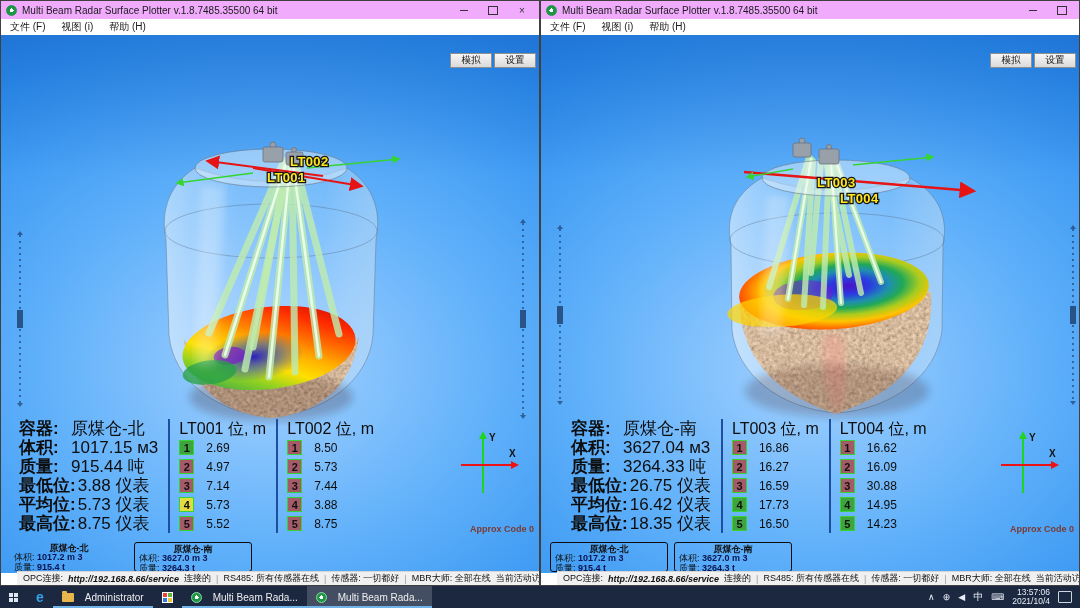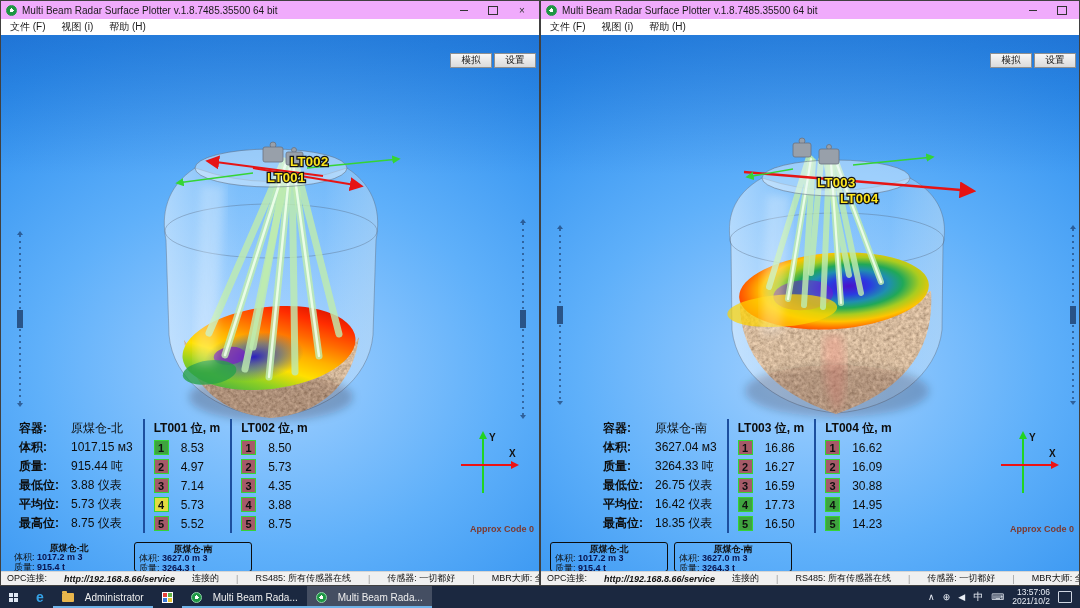--- a/index.html
+++ b/index.html
@@ -31,45 +31,45 @@
           font-size:9.5px;color:#111;display:flex;align-items:center;justify-content:center;margin-left:2px;}
   
   .dim{position:absolute;width:8px;display:flex;flex-direction:column;align-items:center;}
   .dim::before,.dim::after{content:"";border:3px solid transparent;}
   .dim::before{border-bottom:4px solid rgba(15,35,75,.55);border-top:none;}
   .dim::after{border-top:4px solid rgba(15,35,75,.55);border-bottom:none;}
   .dim .dash{flex:1;width:2px;background:repeating-linear-gradient(to bottom,rgba(15,35,75,.5) 0 2px,transparent 2px 6px);}
   .dim .dim-label{width:6px;height:18px;margin:1px 0;background:rgba(10,25,60,.6);}
   
   .info{position:absolute;top:384px;display:flex;align-items:flex-start;color:#0d0d0d;}
-  .win.left .info{left:18px;} .win.right .info{left:30px;margin-left:32px;}
-  .irow{height:19px;line-height:19px;font-size:12px;white-space:nowrap;}
+  .win.left .info{left:18px;} .win.right .info{left:30px;}
+  .irow{height:19px;line-height:19px;font-size:17px;white-space:nowrap;}
   .ilab{font-weight:bold;display:inline-block;min-width:50px;}
   .ival{padding-left:2px;}
   .sensor-col{border-left:2px solid #1d4f9e;margin-left:10px;padding-left:9px;}
-  .sc-head{height:19px;line-height:19px;font-size:12px;font-weight:bold;white-space:nowrap;}
+  .sc-head{height:19px;line-height:19px;font-size:16px;font-weight:normal;white-space:nowrap;}
   .srow{height:19px;display:flex;align-items:center;gap:12px;}
   .sq{width:15px;height:15px;box-sizing:border-box;border:1px solid #35d435;display:flex;align-items:center;
       justify-content:center;font-size:11px;font-weight:bold;color:#101010;}
   .c-green{background:#3fa33f;} .c-red{background:#a55a68;} .c-yellow{background:#e2dc40;}
   .sval{font-size:12px;}
   
   .axis{position:absolute;top:392px;right:14px;}
   .axis text{font:bold 10px "Liberation Sans",sans-serif;fill:#111;}
   .approx{position:absolute;top:489px;right:5px;font-size:9px;font-weight:bold;color:#7c3a30;}
   
   .tabs{position:absolute;left:9px;top:507px;display:flex;gap:6px;}
   .tab{width:118px;height:30px;box-sizing:border-box;padding:1px 4px 0;font-size:9px;color:#111;}
   .tab.bordered{border:1px solid #0c0c0c;border-radius:3px;}
   .tab-title{text-align:center;font-weight:bold;line-height:10px;}
   .tab-row{line-height:9.5px;white-space:nowrap;}
   .tab-row b{color:#08134d;}
   
-  .statusbar{position:absolute;left:0;bottom:0;width:100%;height:14px;background:#f0f0f0;
-             border-top:1px solid #d5d5d5;display:flex;align-items:center;gap:17px;padding:0 6px;
+  .statusbar{position:absolute;left:16px;bottom:0;width:100%;height:14px;background:#f0f0f0;
+             border-top:1px solid #d5d5d5;display:flex;align-items:center;gap:5px;padding:0 6px;
              box-sizing:border-box;font-size:9px;color:#111;white-space:nowrap;overflow:hidden;}
   .url{font-weight:bold;font-style:italic;}
   .ssep{color:#9a9a9a;}
   .access{margin-left:auto;}
   
   .silo-label{font:bold 13px "Liberation Sans",sans-serif;fill:#ffe71e;stroke:#141414;
               stroke-width:2.6px;paint-order:stroke;letter-spacing:.4px;}
   
   .taskbar{position:absolute;left:0;top:586px;width:1080px;height:22px;background:#1b2840;
            display:flex;align-items:stretch;color:#eee;}
@@ -224,21 +224,21 @@
           <div class="irow"><span class="ilab">体积:</span><span class="ival">1017.15 м3</span></div>
           <div class="irow"><span class="ilab">质量:</span><span class="ival">915.44 吨</span></div>
           <div class="irow"><span class="ilab">最低位:</span><span class="ival">3.88 仪表</span></div>
           <div class="irow"><span class="ilab">平均位:</span><span class="ival">5.73 仪表</span></div>
           <div class="irow"><span class="ilab">最高位:</span><span class="ival">8.75 仪表</span></div>
         </div>
         <div class="sensor-col">
           <div class="sc-head"><span>LT001</span> <span>位, m</span></div>
           <div class="srow">
               <span class="sq c-green">1</span>
-              <span class="sval">8.53</span>
+              <span class="sval">2.69</span>
             </div>
           <div class="srow">
               <span class="sq c-red">2</span>
               <span class="sval">4.97</span>
             </div>
           <div class="srow">
               <span class="sq c-red">3</span>
               <span class="sval">7.14</span>
             </div>
           <div class="srow">
@@ -255,21 +255,21 @@
           <div class="srow">
               <span class="sq c-red">1</span>
               <span class="sval">8.50</span>
             </div>
           <div class="srow">
               <span class="sq c-red">2</span>
               <span class="sval">5.73</span>
             </div>
           <div class="srow">
               <span class="sq c-red">3</span>
-              <span class="sval">4.35</span>
+              <span class="sval">7.44</span>
             </div>
           <div class="srow">
               <span class="sq c-red">4</span>
               <span class="sval">3.88</span>
             </div>
           <div class="srow">
               <span class="sq c-red">5</span>
               <span class="sval">8.75</span>
             </div>
         </div>
@@ -557,18 +557,18 @@
       <span>Multi Beam Rada...</span>
     </div>
     <div class="tray">
       <span class="tray-glyph">∧</span>
       <span class="tray-glyph">⊕</span>
       <span class="tray-glyph">◀</span>
       <span>中</span>
       <span class="tray-glyph">⌨</span>
       <span class="clock">
         <span>13:57:06</span><br>
-        <span>2021/10/2</span>
+        <span>2021/10/4</span>
       </span>
       <span class="notif"></span>
     </div>
   </div>
 </div>
 
 </body></html>

